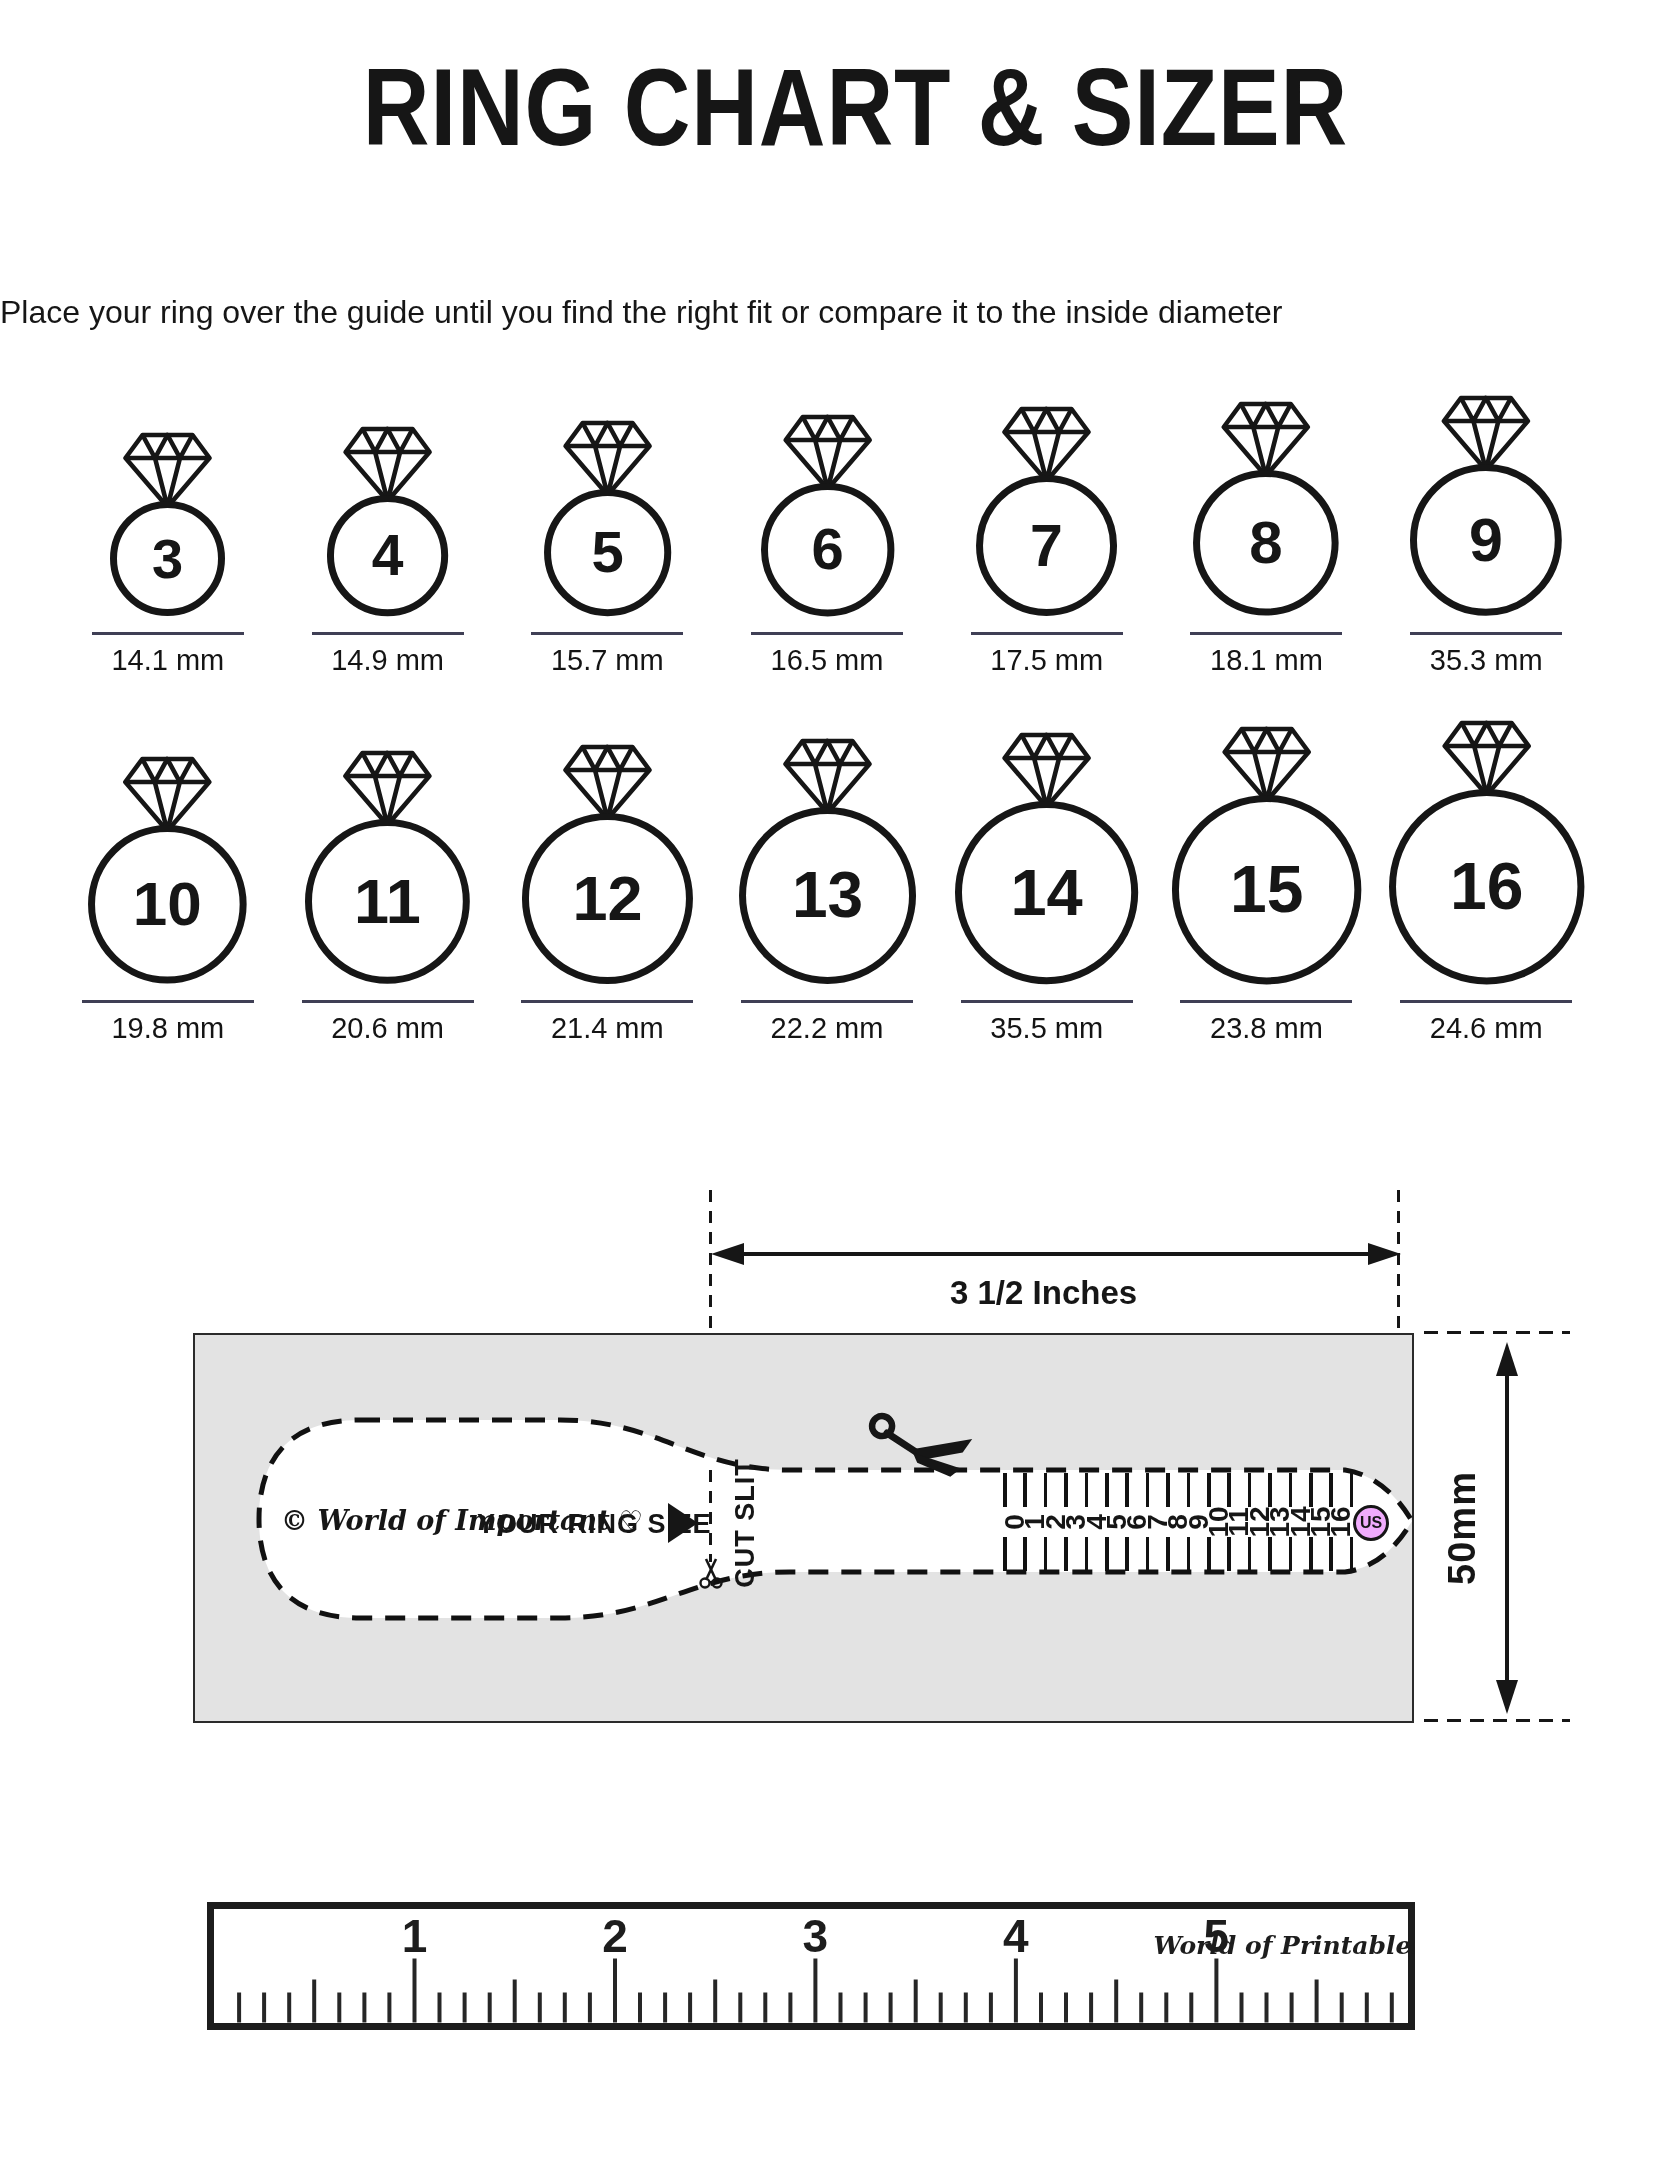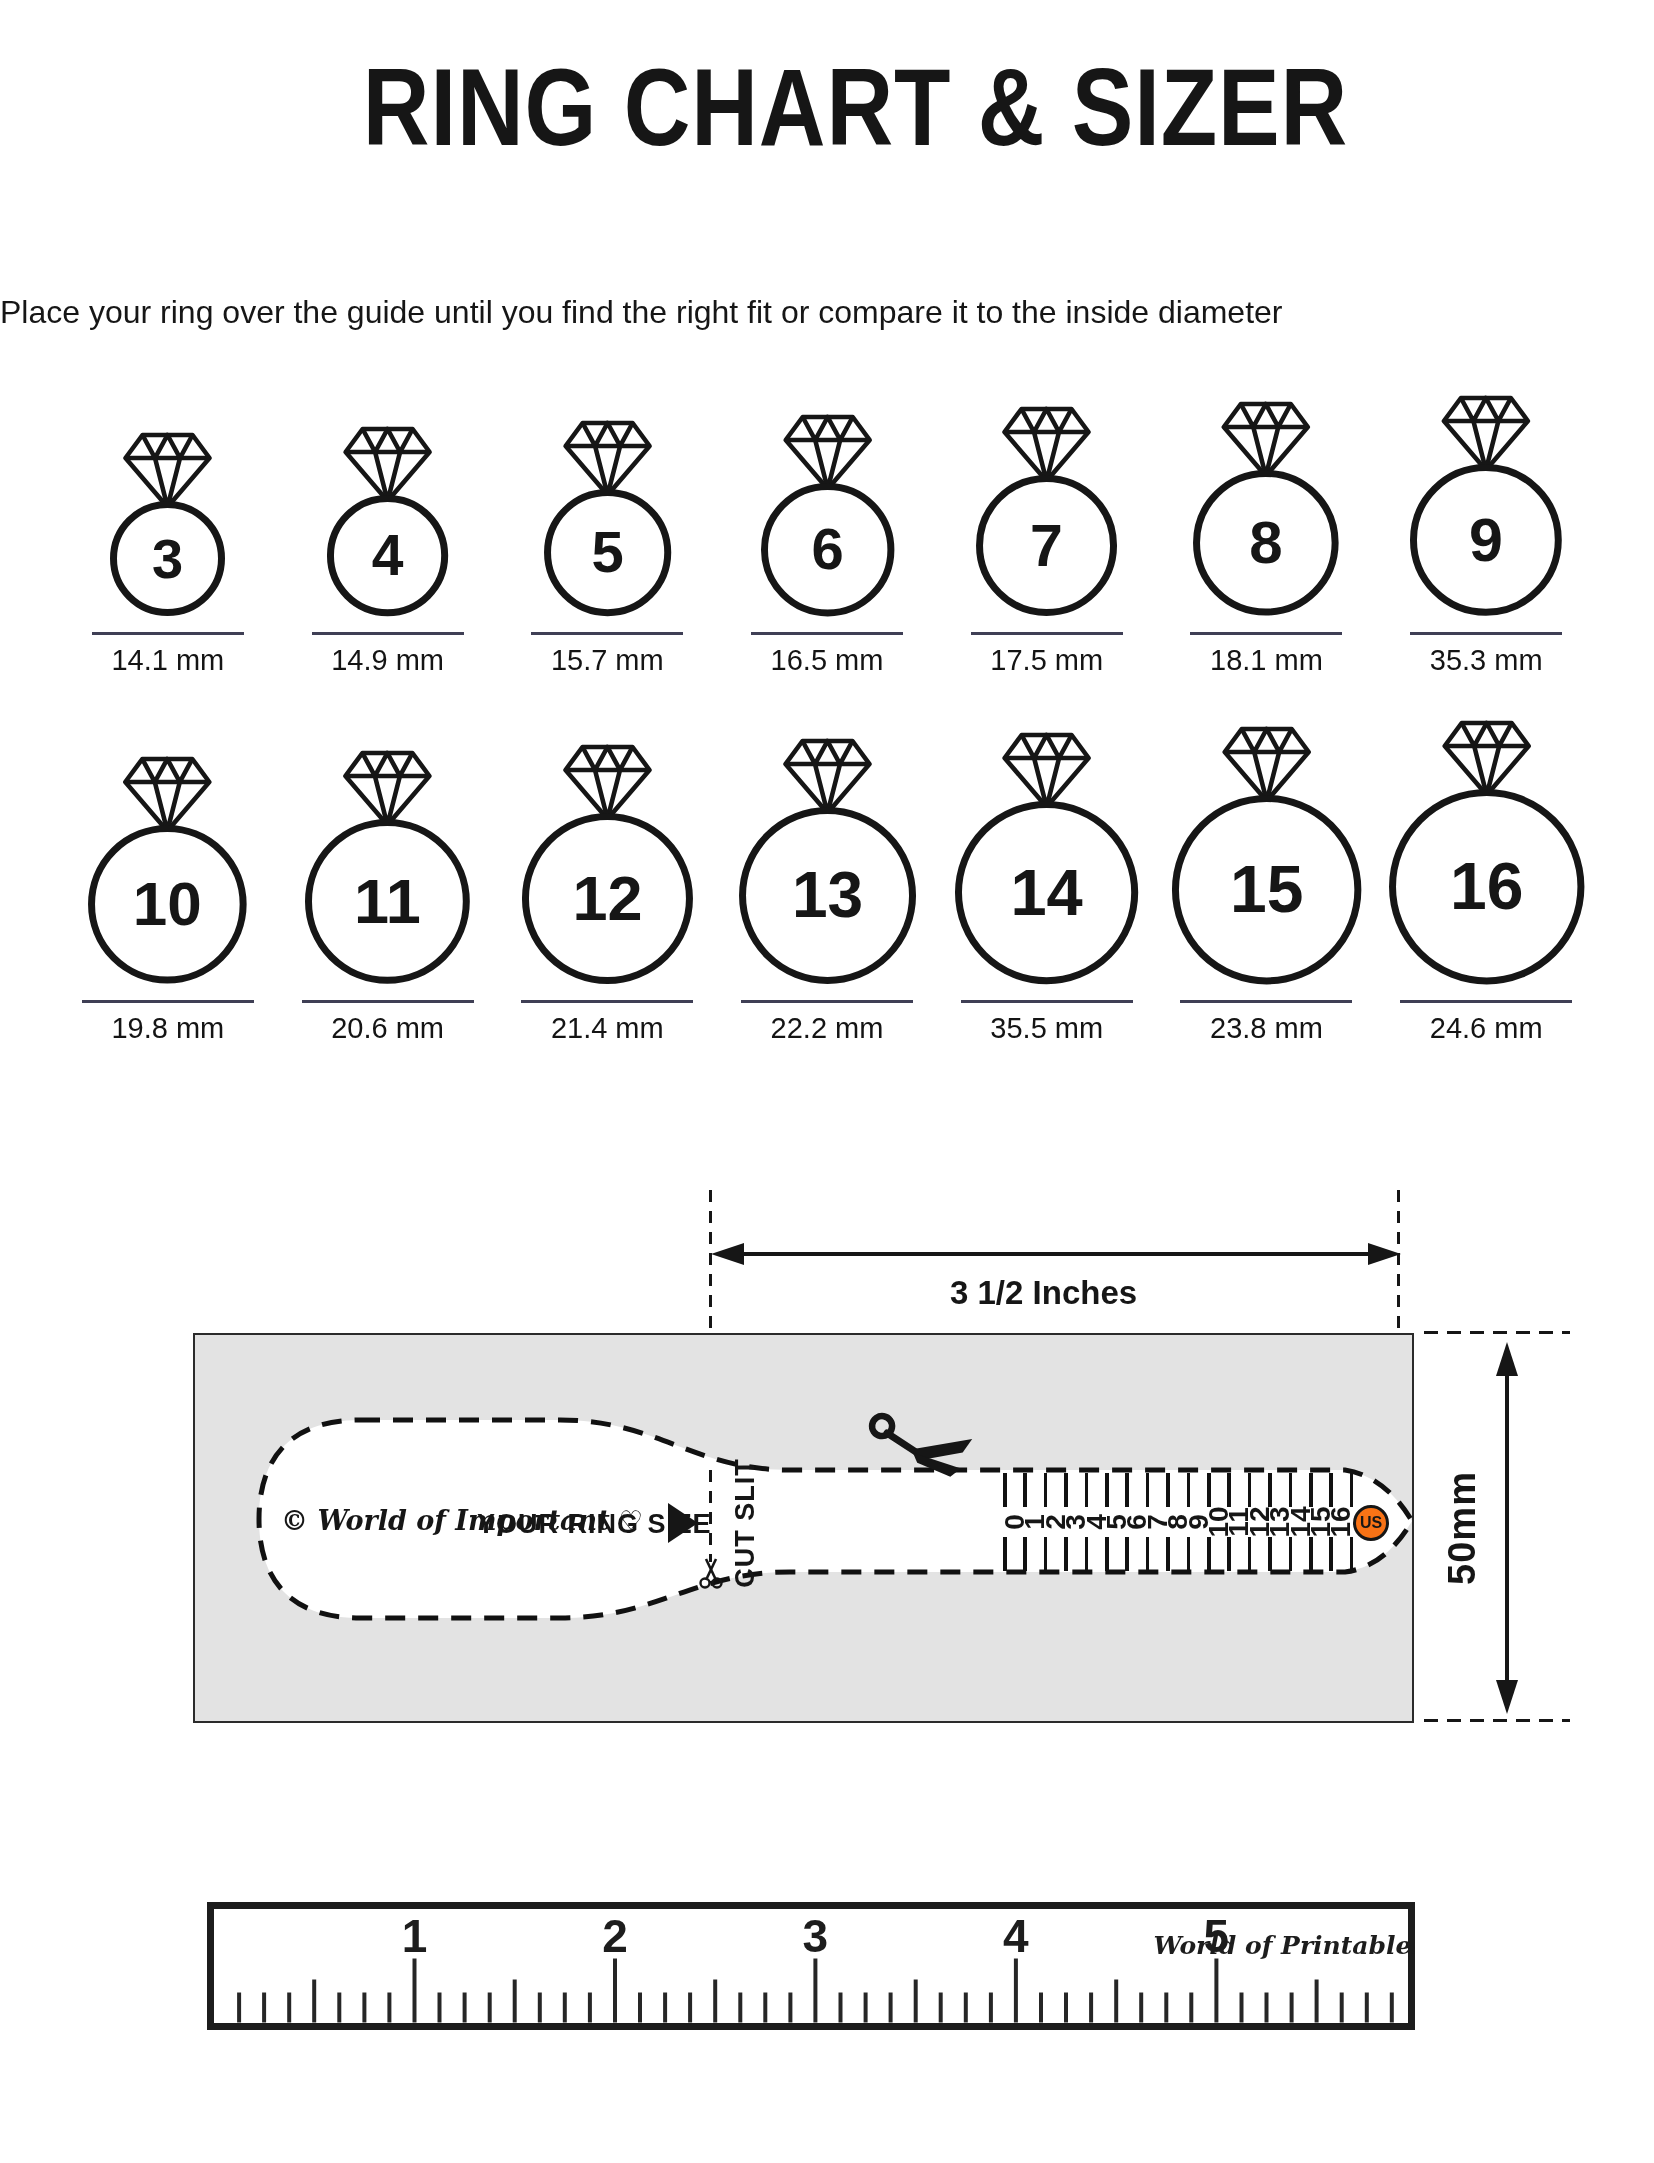--- a/index.html
+++ b/index.html
@@ -37,21 +37,21 @@
   .your-ring-size{position:absolute;left:477px;top:1509px;font-size:27px;font-weight:bold;
                   letter-spacing:1px;white-space:nowrap;}
   .play-tri{position:absolute;left:668px;top:1503px;width:0;height:0;
             border-left:30px solid #161616;border-top:20px solid transparent;border-bottom:20px solid transparent;}
   .rot{position:absolute;transform:translate(-50%,-50%) rotate(-90deg);white-space:nowrap;}
   .cut-slit-label{font-size:27px;font-weight:bold;letter-spacing:1px;}
   .scale-tick{position:absolute;width:3.5px;height:34px;background:#111;}
   .scale-num{font-size:28px;font-weight:bold;}
   .us-circle{position:absolute;left:1353px;top:1505px;width:36px;height:36px;border:3px solid #161616;
              border-radius:50%;display:flex;align-items:center;justify-content:center;
-             font-size:16px;font-weight:bold;background:#f97316;box-sizing:border-box;}
+             font-size:16px;font-weight:bold;background:#f0abfc;box-sizing:border-box;}
   .mm50-label{font-size:38px;font-weight:bold;letter-spacing:1px;}
   
   .important{position:absolute;left:200px;top:1747px;font-size:33px;}
   
   .ruler{position:absolute;left:207px;top:1902px;}
 </style>
 </head>
 <body>
 
 <div class="page">

